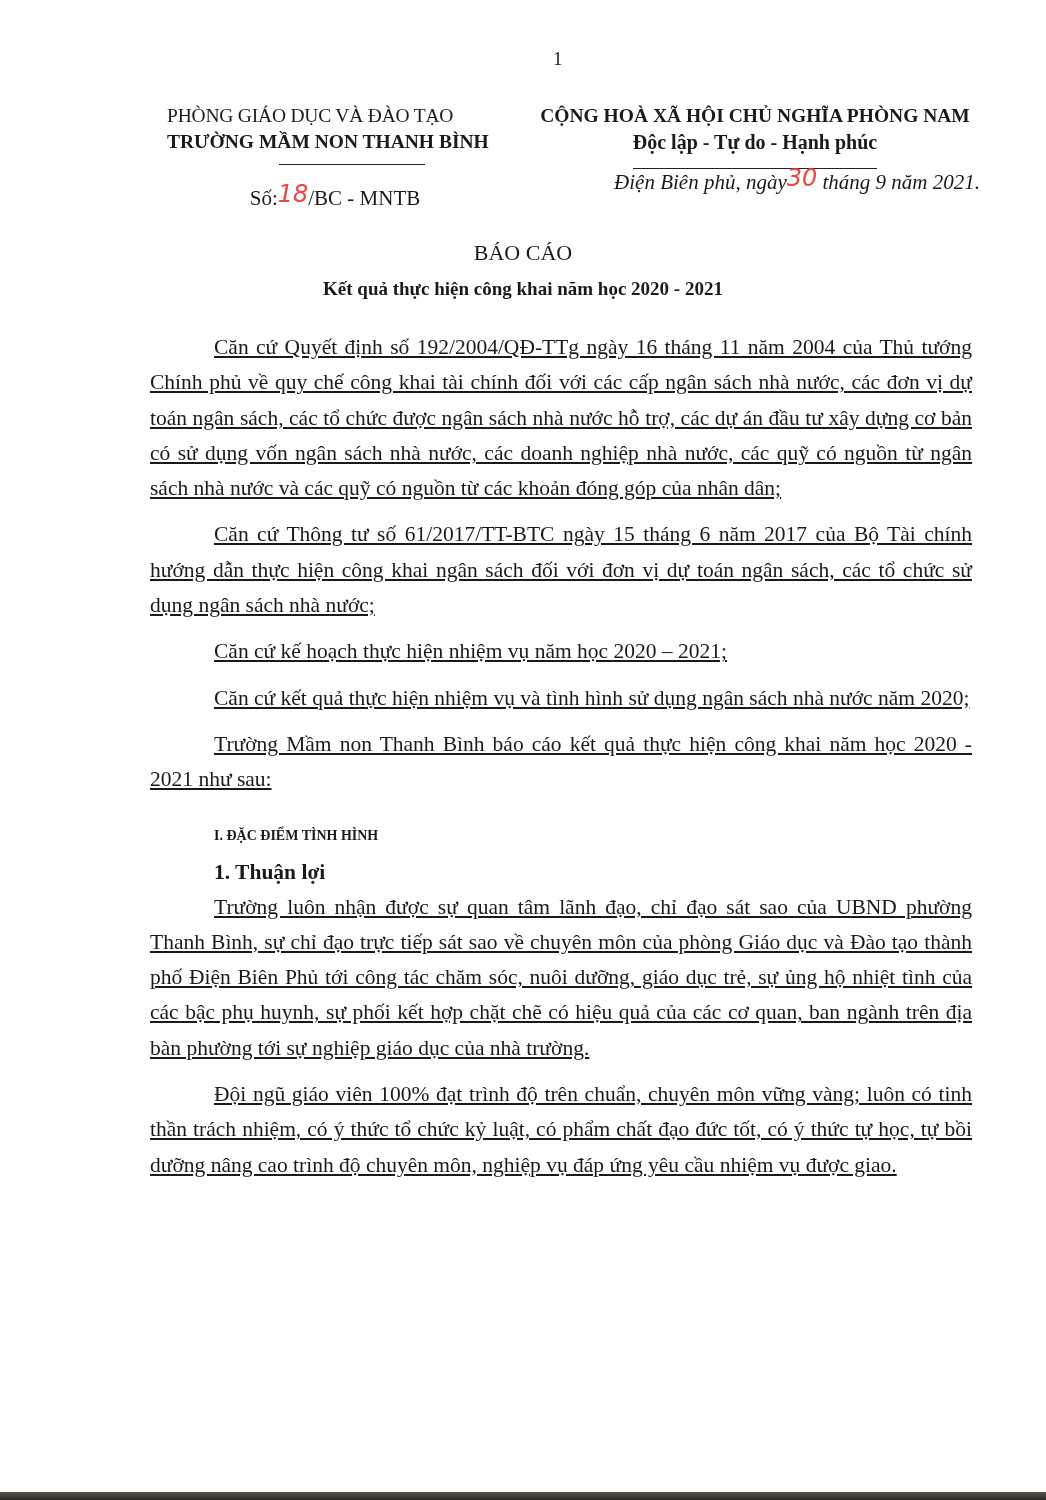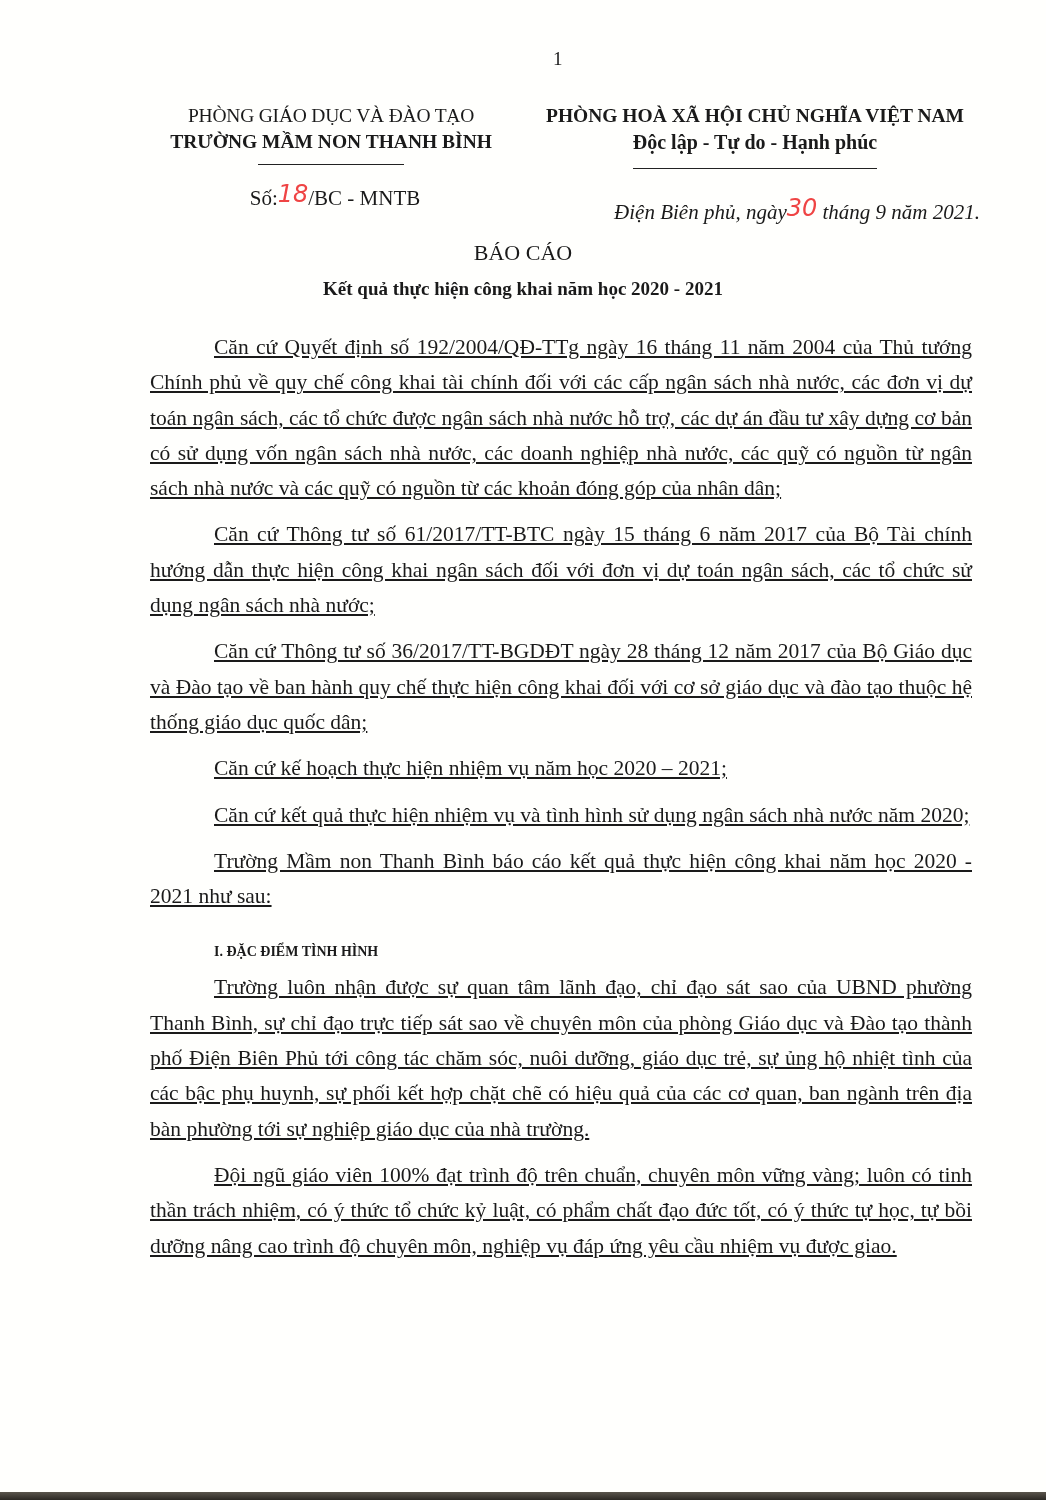--- a/index.html
+++ b/index.html
@@ -35,23 +35,22 @@
       font-size: 19px;
     }
     .header {
       position: absolute;
       top: 103px;
       left: 0;
       width: 1046px;
     }
     .header-left {
       position: absolute;
-      left: 146px;
+      left: 167px;
       width: 370px;
-      text-align: center;
     }
     .header-right {
       position: absolute;
       left: 520px;
       width: 470px;
       text-align: center;
     }
     .hl-line1 {
       font-size: 19.5px;
       line-height: 26px;
@@ -93,21 +92,21 @@
       font-style: italic;
       color: #ef4444;
       font-size: 24px;
       position: relative;
       top: -3px;
     }
     .place-date {
       position: absolute;
       left: 560px;
       width: 420px;
-      top: 197px;
+      top: 167px;
       text-align: right;
       font-size: 21px;
       font-style: italic;
     }
     .title-block {
       position: absolute;
       top: 236px;
       left: 0;
       width: 1046px;
       text-align: center;
@@ -160,46 +159,46 @@
 
   <div class="page-number">1</div>
 
   <div class="header">
     <div class="header-left">
       <div class="hl-line1">PHÒNG GIÁO DỤC VÀ ĐÀO TẠO</div>
       <div class="hl-line2">TRƯỜNG MẦM NON THANH BÌNH</div>
       <div class="hl-rule"></div>
     </div>
     <div class="header-right">
-      <div class="hr-line1">PHÒNG HOÀ XÃ HỘI CHỦ NGHĨA VIỆT NAM</div>
+      <div class="hr-line1">CỘNG HOÀ XÃ HỘI CHỦ NGHĨA PHÒNG NAM</div>
       <div class="hr-line2">Độc lập - Tự do - Hạnh phúc</div>
     </div>
   </div>
 
   <div class="doc-number">
     <span>Số:</span><span class="handwritten">18</span><span>/BC - MNTB</span>
   </div>
 
   <div class="place-date">
     <span>Điện Biên phủ, ngày</span><span class="handwritten">30</span><span> tháng 9 năm 2021.</span>
   </div>
 
   <div class="title-block">
     <div class="doc-title">BÁO CÁO</div>
     <div class="doc-subtitle">Kết quả thực hiện công khai năm học 2020 - 2021</div>
   </div>
 
   <div class="body">
     <p class="para">Căn cứ Quyết định số 192/2004/QĐ-TTg ngày 16 tháng 11 năm 2004 của Thủ tướng Chính phủ về quy chế công khai tài chính đối với các cấp ngân sách nhà nước, các đơn vị dự toán ngân sách, các tổ chức được ngân sách nhà nước hỗ trợ, các dự án đầu tư xây dựng cơ bản có sử dụng vốn ngân sách nhà nước, các doanh nghiệp nhà nước, các quỹ có nguồn từ ngân sách nhà nước và các quỹ có nguồn từ các khoản đóng góp của nhân dân;</p>
     <p class="para">Căn cứ Thông tư số 61/2017/TT-BTC ngày 15 tháng 6 năm 2017 của Bộ Tài chính hướng dẫn thực hiện công khai ngân sách đối với đơn vị dự toán ngân sách, các tổ chức sử dụng ngân sách nhà nước;</p>
-    <p class="para">Căn cứ Thông tư số 36/2017/TT-BGDĐT ngày 28 tháng 12 năm 2017 của Bộ Giáo dục và Đào tạo về ban hành quy chế thực hiện công khai đối với cơ sở giáo dục và đào tạo thuộc hệ thống giáo dục quốc dân;</p>
     <p class="para">Căn cứ kế hoạch thực hiện nhiệm vụ năm học 2020 – 2021;</p>
     <p class="para">Căn cứ kết quả thực hiện nhiệm vụ và tình hình sử dụng ngân sách nhà nước năm 2020;</p>
     <p class="para tight">Trường Mầm non Thanh Bình báo cáo kết quả thực hiện công khai năm học 2020 - 2021 như sau:</p>
 
     <div class="section-heading">I. ĐẶC ĐIỂM TÌNH HÌNH</div>
+    <div class="subsection-heading">1. Thuận lợi</div>
 
     <p class="para">Trường luôn nhận được sự quan tâm lãnh đạo, chỉ đạo sát sao của UBND phường Thanh Bình, sự chỉ đạo trực tiếp sát sao về chuyên môn của phòng Giáo dục và Đào tạo thành phố Điện Biên Phủ tới công tác chăm sóc, nuôi dưỡng, giáo dục trẻ, sự ủng hộ nhiệt tình của các bậc phụ huynh, sự phối kết hợp chặt chẽ có hiệu quả của các cơ quan, ban ngành trên địa bàn phường tới sự nghiệp giáo dục của nhà trường.</p>
     <p class="para">Đội ngũ giáo viên 100% đạt trình độ trên chuẩn, chuyên môn vững vàng; luôn có tinh thần trách nhiệm, có ý thức tổ chức kỷ luật,  có phẩm chất đạo đức tốt, có ý thức tự học, tự bồi dưỡng nâng cao trình độ chuyên môn, nghiệp vụ đáp ứng yêu cầu nhiệm vụ được giao.</p>
   </div>
 </div>
 
 <div class="bottom-edge"></div>
 
 </body></html>

